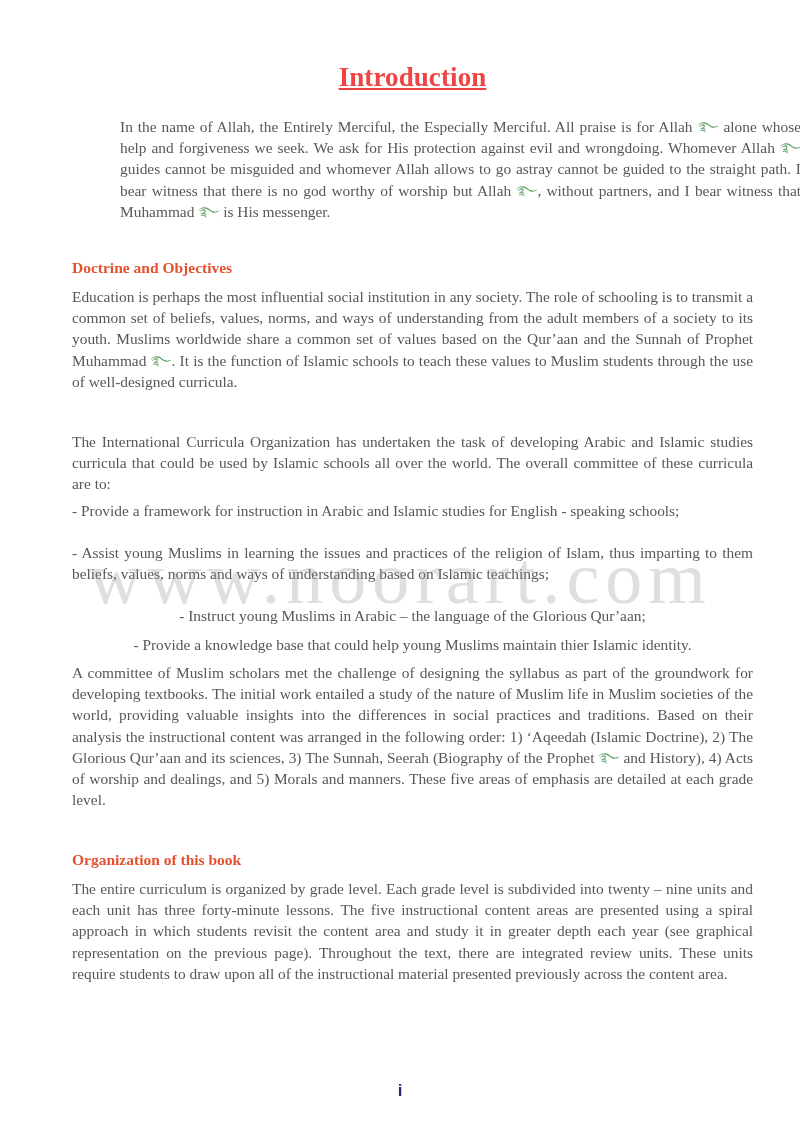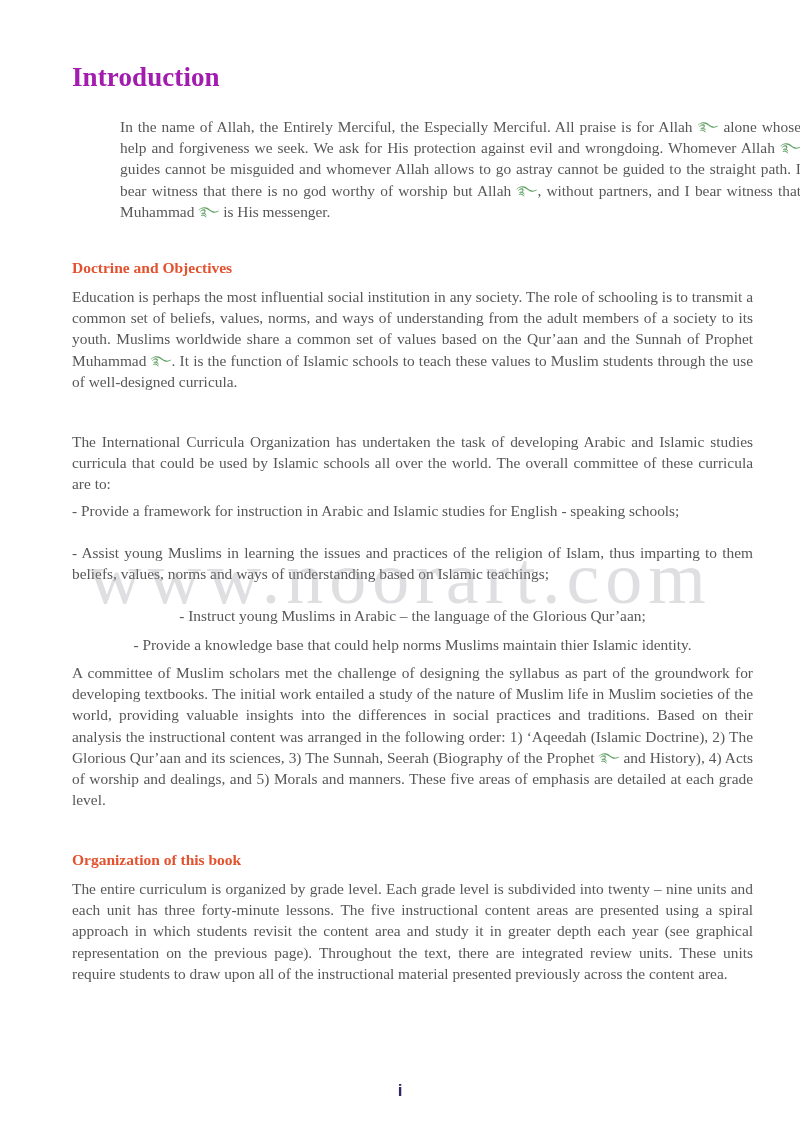--- a/index.html
+++ b/index.html
@@ -30,30 +30,31 @@
     position: absolute;
     left: 72px;
     top: 0;
     width: 681px;
     height: 1138px;
   }
 
   .doc-title {
     margin: 0;
     padding: 0;
-    text-align: left;
+    text-align: center;
     font-size: 27px;
     font-weight: bold;
-    color: #a21caf;
+    color: #ef4444;
     letter-spacing: 0.1px;
     position: absolute;
     left: 0;
     top: 63px;
     width: 681px;
     line-height: 1.1;
+    text-decoration: underline;
   }
 
   .section-heading {
     font-size: 15.5px;
     font-weight: bold;
     color: #e3512e;
     position: absolute;
     left: 0;
     width: 681px;
     line-height: 1.2;
@@ -150,21 +151,21 @@
     <p class="para" id="p-education"><span>Education is perhaps the most influential social institution in any society. The role of schooling is to transmit a common set of beliefs, values, norms, and ways of understanding from the adult members of a society to its youth. Muslims worldwide share a common set of values based on the Qur’aan and the Sunnah of Prophet Muhammad</span> <span class="honorific">࿐</span><span>. It is the function of Islamic schools to teach these values to Muslim students through the use of well-designed curricula.</span></p>
 
     <p class="para" id="p-ico">The International Curricula Organization has undertaken the task of developing Arabic and Islamic studies curricula that could be used by Islamic schools all over the world. The overall committee of these curricula are to:</p>
 
     <p class="para" id="li-1">- Provide a framework for instruction in Arabic and Islamic studies for English - speaking schools;</p>
 
     <p class="para" id="li-2">- Assist young Muslims in learning the issues and practices of the religion of Islam, thus imparting to them beliefs, values, norms and ways of understanding based on Islamic teachings;</p>
 
     <p class="para nojust" id="li-3">- Instruct young Muslims in Arabic – the language of the Glorious Qur’aan;</p>
 
-    <p class="para nojust" id="li-4">- Provide a knowledge base that could help norms Muslims maintain thier Islamic identity.</p>
+    <p class="para nojust" id="li-4">- Provide a knowledge base that could help young Muslims maintain thier Islamic identity.</p>
 
     <p class="para" id="p-committee"><span>A committee of Muslim scholars met the challenge of designing the syllabus as part of the groundwork for developing textbooks. The initial work entailed a study of the nature of Muslim life in Muslim societies of the world, providing valuable insights into the differences in social practices and traditions. Based on their analysis the instructional content was arranged in the following order: 1) ‘Aqeedah (Islamic Doctrine), 2) The Glorious Qur’aan and its sciences, 3) The Sunnah, Seerah (Biography of the Prophet</span> <span class="honorific">࿐</span> <span>and History), 4) Acts of worship and dealings, and 5) Morals and manners. These five areas of emphasis are detailed at each grade level.</span></p>
 
     <h2 class="section-heading" id="h-organization">Organization of this book</h2>
 
     <p class="para" id="p-curriculum">The entire curriculum is organized by grade level. Each grade level is subdivided into twenty – nine units and each unit has three forty-minute lessons. The five instructional content areas are presented using a spiral approach in which students revisit the content area and study it in greater depth each year (see graphical representation on the previous page). Throughout the text, there are integrated review units. These units require students to draw upon all of the instructional material presented previously across the content area.</p>
 
   </div>
 
   <div class="watermark">

